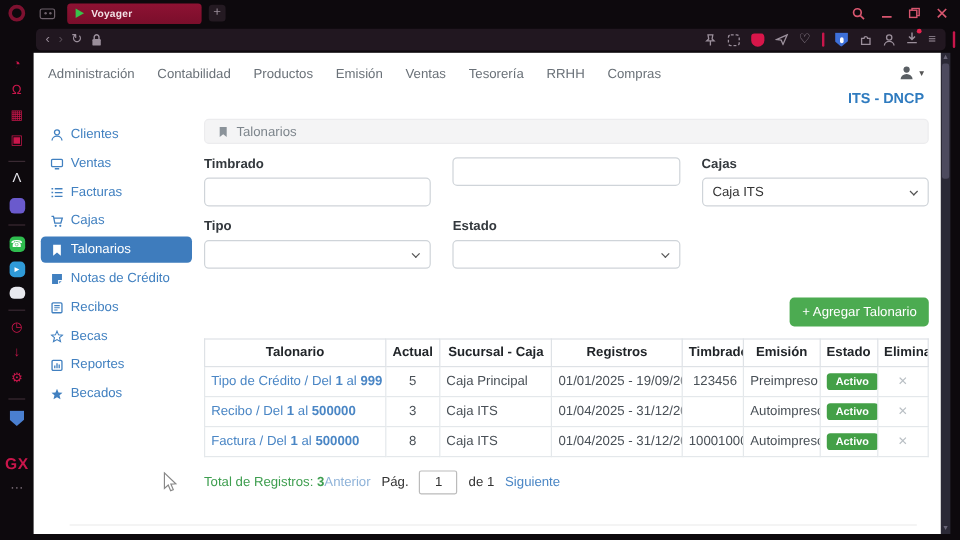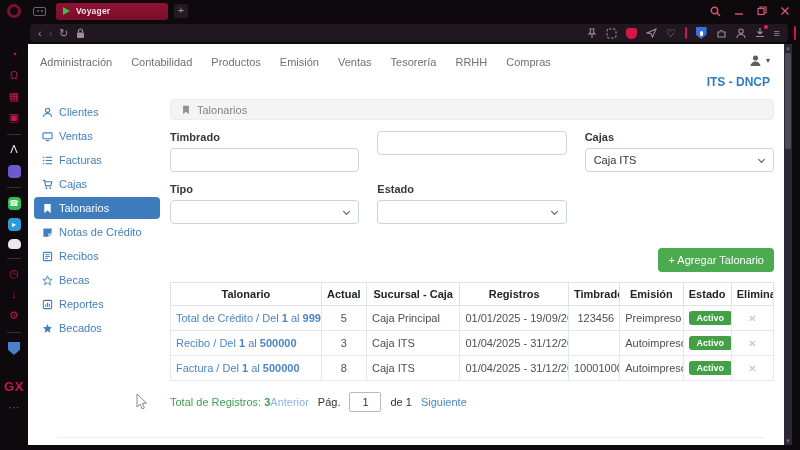--- a/index.html
+++ b/index.html
@@ -396,21 +396,21 @@
               <th>Sucursal - Caja</th>
               <th>Registros</th>
               <th>Timbrado</th>
               <th>Emisión</th>
               <th>Estado</th>
               <th>Eliminar</th>
             </tr>
           </thead>
           <tbody>
             <tr>
-              <td class="lft"><span class="tal-link"><span>Total de Crédito / Del</span> <b>1</b> <span>al</span> <b>999</b></span></td>
+              <td class="lft"><span class="tal-link"><span>Tipo de Crédito / Del</span> <b>1</b> <span>al</span> <b>999</b></span></td>
               <td>5</td>
               <td class="lft">Caja Principal</td>
               <td>01/01/2025 - 19/09/2025</td>
               <td class="rgt">123456</td>
               <td>Preimpreso</td>
               <td><span class="badge">Activo</span></td>
               <td><span class="del-x">✕</span></td>
             </tr>
             <tr>
               <td class="lft"><span class="tal-link"><span>Recibo / Del</span> <b>1</b> <span>al</span> <b>500000</b></span></td>

